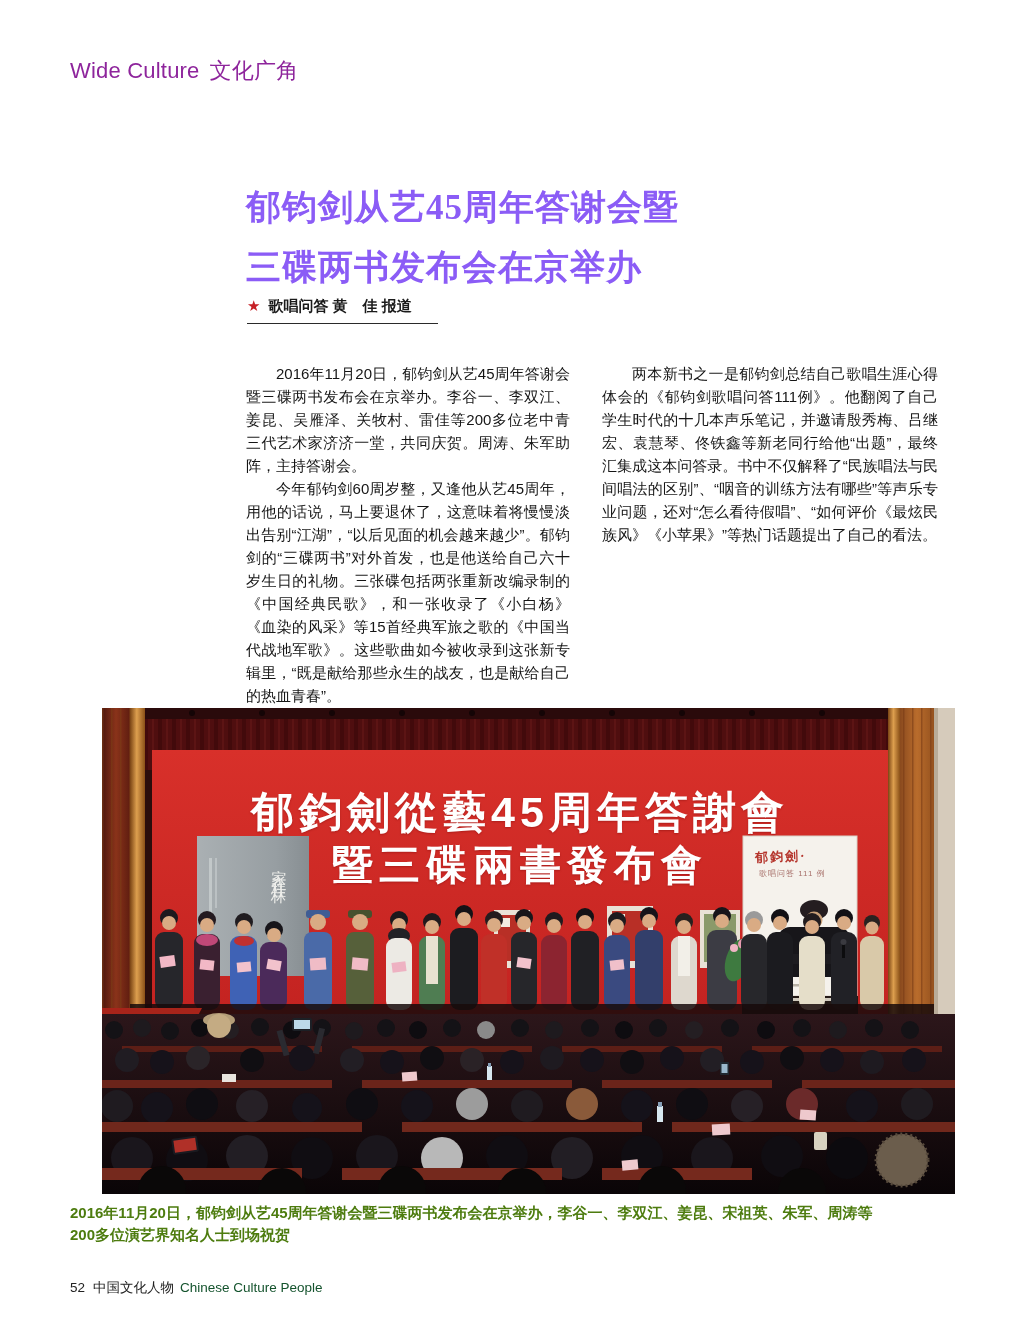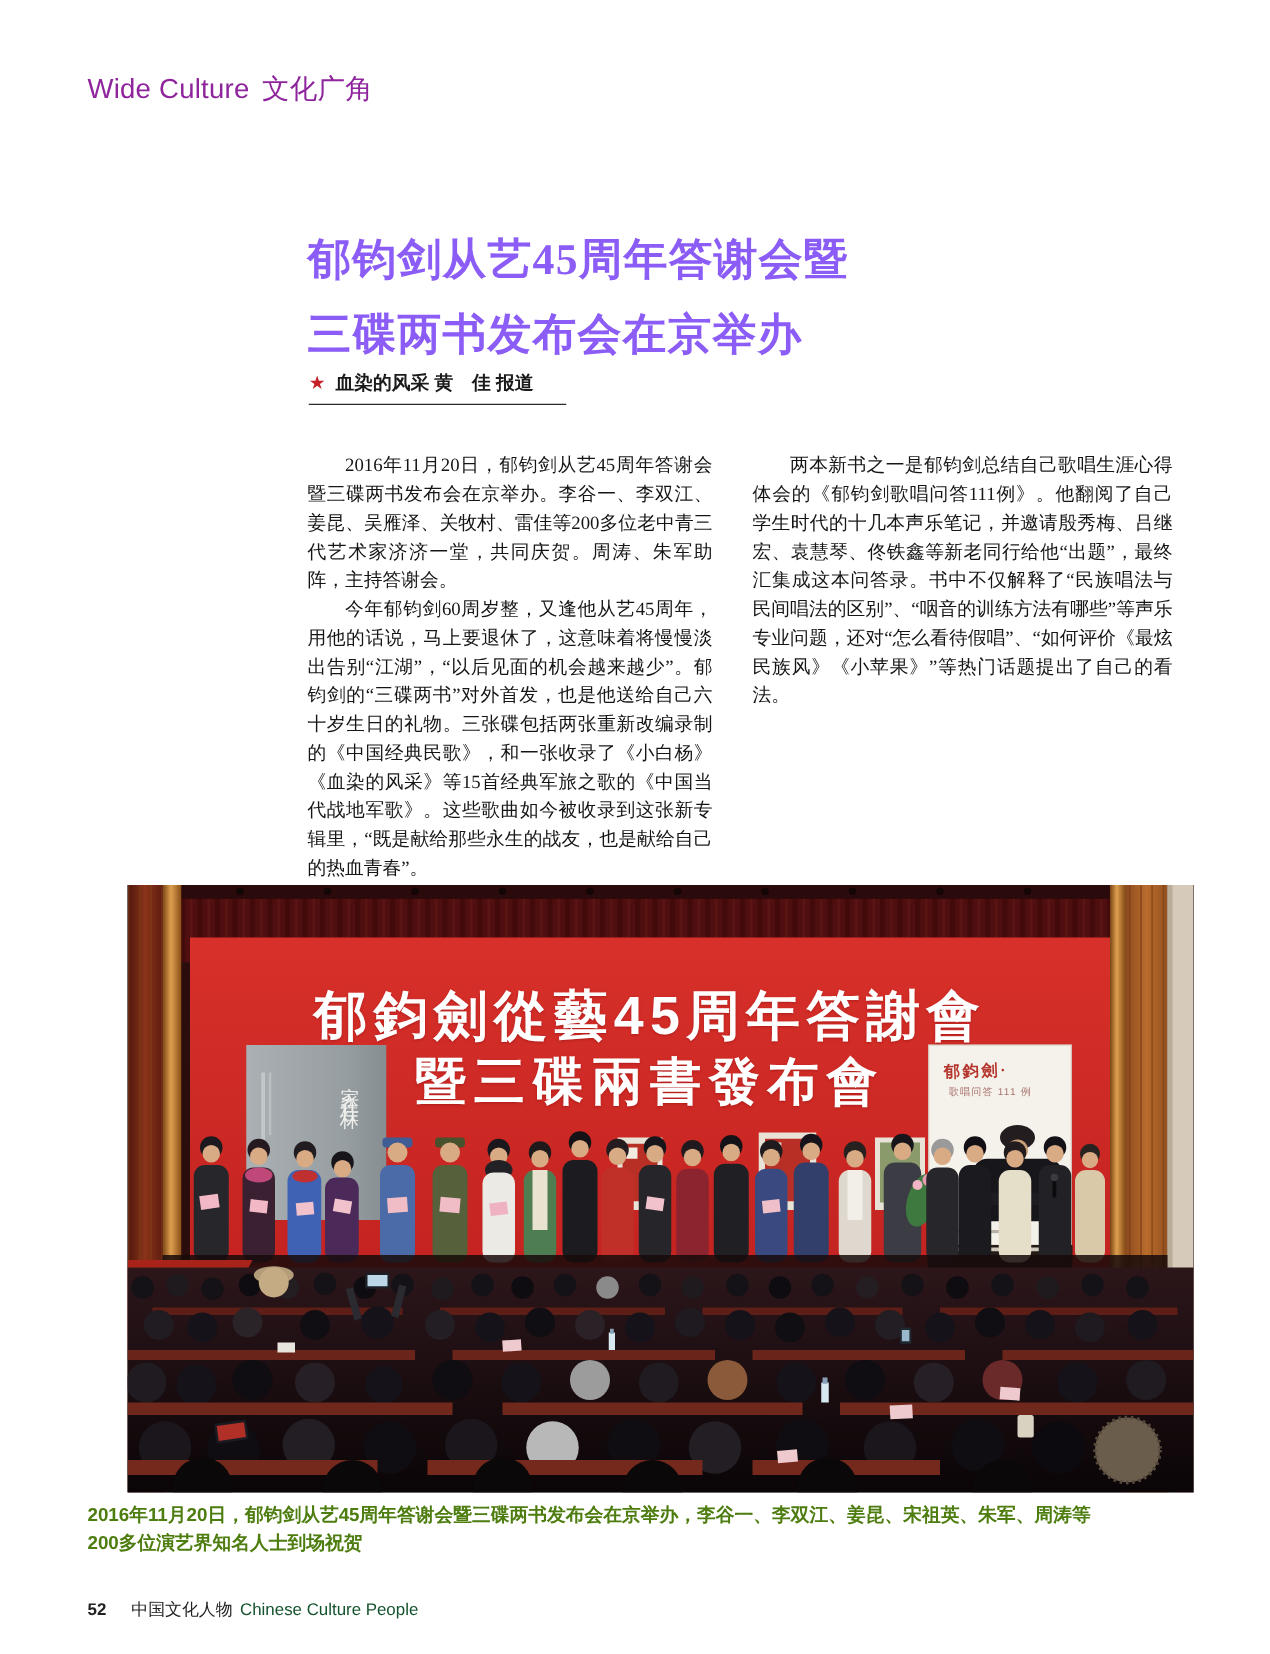--- a/index.html
+++ b/index.html
@@ -19,21 +19,21 @@
     font-weight:700;font-size:35px;line-height:60px;color:#8b5cf6;letter-spacing:1px;
   }
   .byline{
     position:absolute;left:247px;top:297px;
     font-size:15px;font-weight:700;color:#1a1a1a;
     border-bottom:1.5px solid #2a2a2a;padding:0 26px 7px 0;
   }
   .byline .star{color:#c62127;margin-right:8px;font-weight:400;}
   .col{
     position:absolute;top:362px;
-    font-family:Liberation Serif, serif;
+    font-family:Liberation Sans, sans-serif;
     font-size:15px;line-height:23px;color:#151515;
     text-align:justify;
   }
   .col p{margin:0;text-indent:2em;}
   .col-left{left:246px;width:324px;}
   .col-right{left:602px;width:336px;}
   .photo{
     position:absolute;left:70px;top:708px;width:853px;height:486px;
     background:#1a0d0c;overflow:hidden;margin-left:32px;
   }
@@ -60,37 +60,37 @@
   .book-sub{
     position:absolute;left:657px;top:160px;font-size:8px;color:#a8716b;letter-spacing:1px;
   }
   .caption{
     position:absolute;left:70px;top:1202px;width:824px;
     font-size:15px;font-weight:700;color:#4d7c0f;line-height:1.45;
   }
   .footer{
     position:absolute;left:70px;top:1279px;font-size:13.5px;color:#222;
   }
-  .footer .pn{font-weight:700;margin-right:20px;}
+  .footer .pn{font-weight:400;margin-right:8px;}
   .footer .en{margin-left:6px;color:#14532d;}
 </style>
 </head>
 <body>
 
 <div class="kicker">
   <span>Wide Culture</span><span class="zh">文化广角</span>
 </div>
 
 <div class="title">
   <div>郁钧剑从艺45周年答谢会暨</div>
   <div>三碟两书发布会在京举办</div>
 </div>
 
 <div class="byline">
-  <span class="star">★</span><span>血染的风采 黄　佳 报道</span>
+  <span class="star">★</span><span>歌唱问答 黄　佳 报道</span>
 </div>
 
 <div class="col col-left">
   <p>2016年11月20日，郁钧剑从艺45周年答谢会暨三碟两书发布会在京举办。李谷一、李双江、姜昆、吴雁泽、关牧村、雷佳等200多位老中青三代艺术家济济一堂，共同庆贺。周涛、朱军助阵，主持答谢会。</p>
   <p>今年郁钧剑60周岁整，又逢他从艺45周年，用他的话说，马上要退休了，这意味着将慢慢淡出告别“江湖”，“以后见面的机会越来越少”。郁钧剑的“三碟两书”对外首发，也是他送给自己六十岁生日的礼物。三张碟包括两张重新改编录制的《中国经典民歌》，和一张收录了《小白杨》《血染的风采》等15首经典军旅之歌的《中国当代战地军歌》。这些歌曲如今被收录到这张新专辑里，“既是献给那些永生的战友，也是献给自己的热血青春”。</p>
 </div>
 <div class="col col-right">
   <p>两本新书之一是郁钧剑总结自己歌唱生涯心得体会的《郁钧剑歌唱问答111例》。他翻阅了自己学生时代的十几本声乐笔记，并邀请殷秀梅、吕继宏、袁慧琴、佟铁鑫等新老同行给他“出题”，最终汇集成这本问答录。书中不仅解释了“民族唱法与民间唱法的区别”、“咽音的训练方法有哪些”等声乐专业问题，还对“怎么看待假唱”、“如何评价《最炫民族风》《小苹果》”等热门话题提出了自己的看法。</p>
 </div>
 

